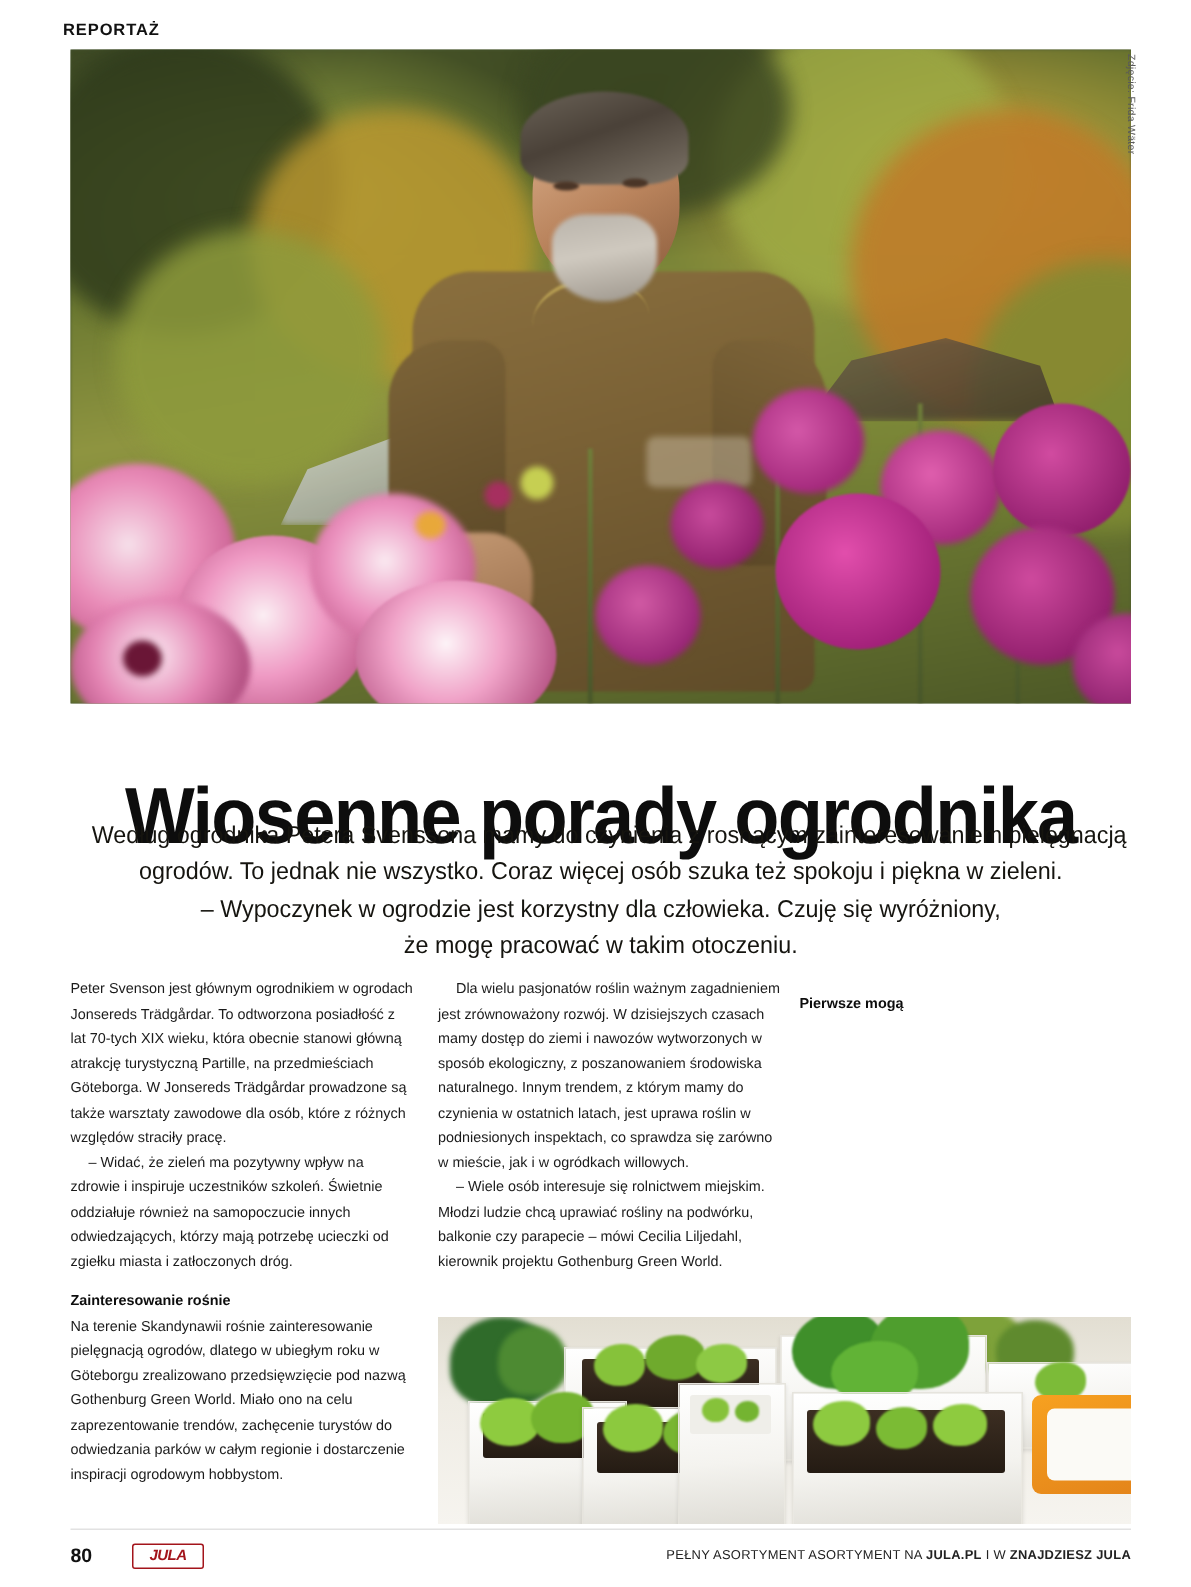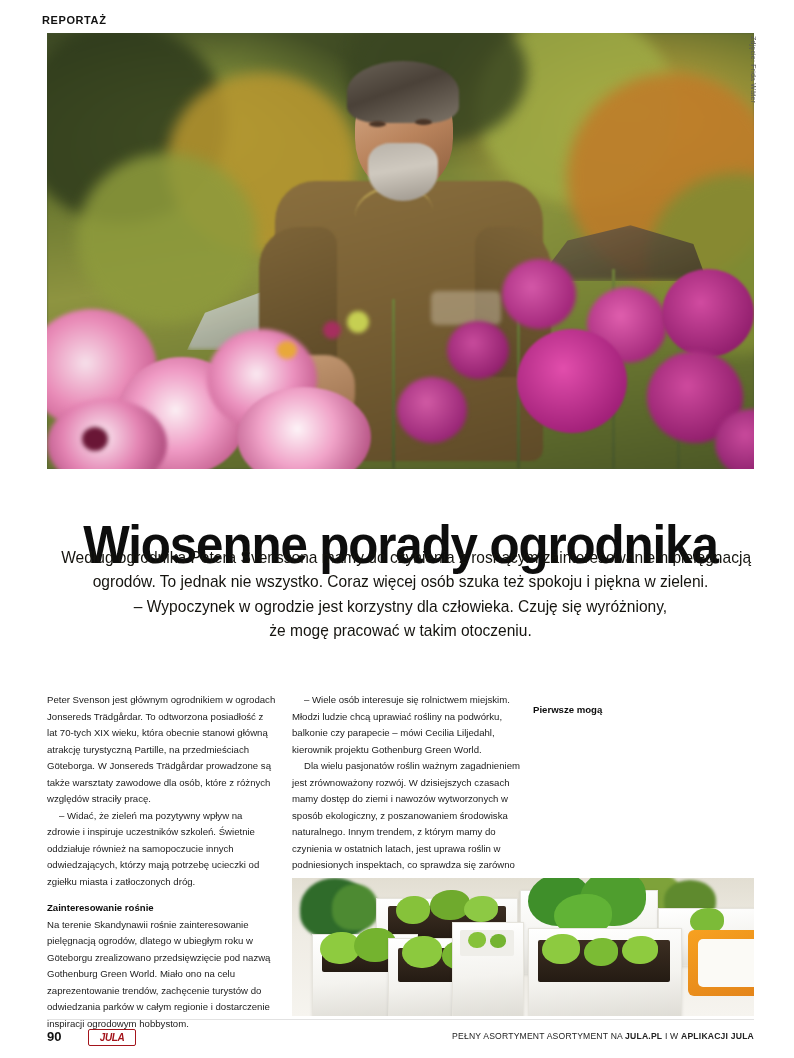--- a/index.html
+++ b/index.html
@@ -213,21 +213,21 @@
     line-height: 1.5;
     color: #15140f;
     transform: scaleX(0.96);
     transform-origin: center top;
   }
   .lead-l { display: block; white-space: nowrap; }
 
   
   .col {
     position: absolute;
-    top: 692px;
+    top: 652px;
     width: 229px;
     font-size: 9.6px;
     line-height: 1.72;
     color: #1b1b1b;
     text-align: left;
   }
   .col p { margin: 0; }
   .col p.ind { text-indent: 12px; }
   .col h3 {
     margin: 10px 0 0 0;
@@ -410,22 +410,22 @@
 </div>
 
 <div class="col col-1">
   <p>Peter Svenson jest głównym ogrodnikiem w ogrodach Jonsereds Trädgårdar. To odtworzona posiadłość z lat 70-tych XIX wieku, która obecnie stanowi główną atrakcję turystyczną Partille, na przedmieściach Göteborga. W Jonsereds Trädgårdar prowadzone są także warsztaty zawodowe dla osób, które z różnych względów straciły pracę.</p>
   <p class="ind">– Widać, że zieleń ma pozytywny wpływ na zdrowie i inspiruje uczestników szkoleń. Świetnie oddziałuje również na samopoczucie innych odwiedzających, którzy mają potrzebę ucieczki od zgiełku miasta i zatłoczonych dróg.</p>
   <h3>Zainteresowanie rośnie</h3>
   <p>Na terenie Skandynawii rośnie zainteresowanie pielęgnacją ogrodów, dlatego w ubiegłym roku w Göteborgu zrealizowano przedsięwzięcie pod nazwą Gothenburg Green World. Miało ono na celu zaprezentowanie trendów, zachęcenie turystów do odwiedzania parków w całym regionie i dostarczenie inspiracji ogrodowym hobbystom.</p>
 </div>
 
 <div class="col col-2">
+  <p class="ind">Dla wielu pasjonatów roślin ważnym zagadnieniem jest zrównoważony rozwój. W dzisiejszych czasach mamy dostęp do ziemi i nawozów wytworzonych w sposób ekologiczny, z poszanowaniem środowiska naturalnego. Innym trendem, z którym mamy do czynienia w ostatnich latach, jest uprawa roślin w podniesionych inspektach, co sprawdza się zarówno w mieście, jak i w ogródkach willowych.</p>
   <p class="ind">– Wiele osób interesuje się rolnictwem miejskim. Młodzi ludzie chcą uprawiać rośliny na podwórku, balkonie czy parapecie –  mówi Cecilia Liljedahl, kierownik projektu Gothenburg Green World.</p>
-  <p class="ind">Dla wielu pasjonatów roślin ważnym zagadnieniem jest zrównoważony rozwój. W dzisiejszych czasach mamy dostęp do ziemi i nawozów wytworzonych w sposób ekologiczny, z poszanowaniem środowiska naturalnego. Innym trendem, z którym mamy do czynienia w ostatnich latach, jest uprawa roślin w podniesionych inspektach, co sprawdza się zarówno w mieście, jak i w ogródkach willowych.</p>
 </div>
 
 <div class="col col-3">
   <h3>Pierwsze mogą</h3>
 </div>
 
 <div class="photo2">
   <div class="p2-wall"></div>
 
   <div class="p2-bg-plant" style="left:8px;top:0px;width:70px;height:60px;background:#2f6b2a;"></div>
@@ -465,19 +465,19 @@
   <div class="box" style="left:236px;top:50px;width:152px;height:88px;"></div>
   <div class="soil" style="left:246px;top:62px;width:132px;height:42px;"></div>
   <div class="leaf" style="left:250px;top:56px;width:38px;height:30px;background:#8dca40;"></div>
   <div class="leaf" style="left:292px;top:60px;width:34px;height:28px;background:#7bbb34;"></div>
   <div class="leaf" style="left:330px;top:58px;width:36px;height:28px;background:#8ecb3f;"></div>
 
   <div class="p2-orange"></div>
 </div>
 
 <div class="footer-rule"></div>
-<div class="page-num">90</div>
+<div class="page-num">80</div>
 <div class="jula-logo">
   <span>JULA</span>
 </div>
 <div class="footer-right">
-  <span>PEŁNY ASORTYMENT ASORTYMENT NA </span><b>JULA.PL</b><span> I W </span><b>APLIKACJI JULA</b>
+  <span>PEŁNY ASORTYMENT ASORTYMENT NA </span><b>JULA.PL</b><span> I W </span><b>ZNAJDZIESZ JULA</b>
 </div>
 
 </body></html>

